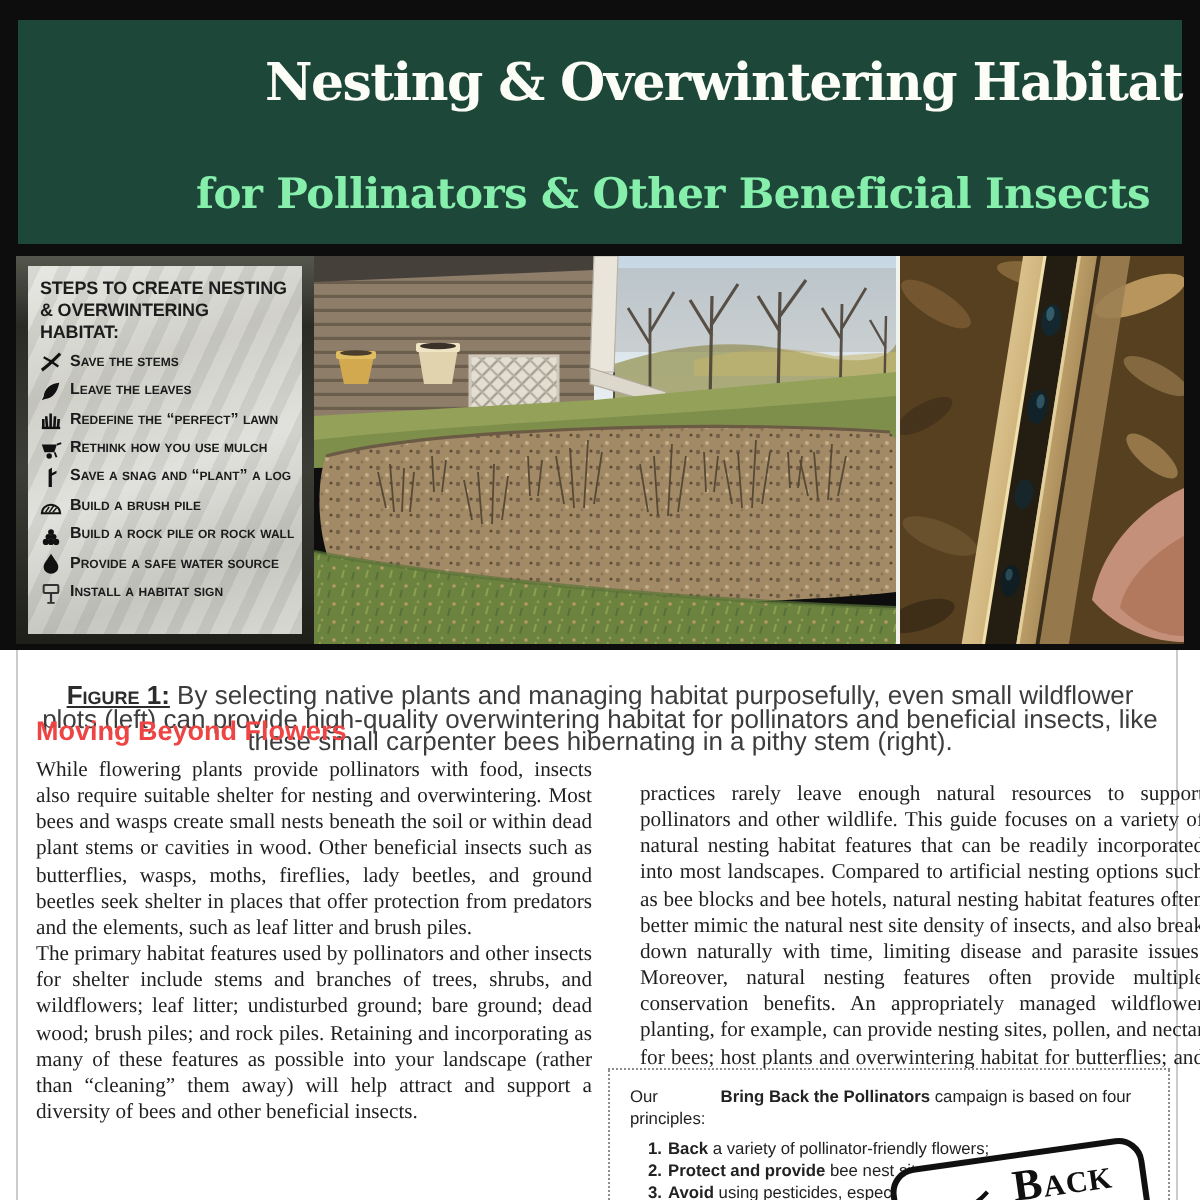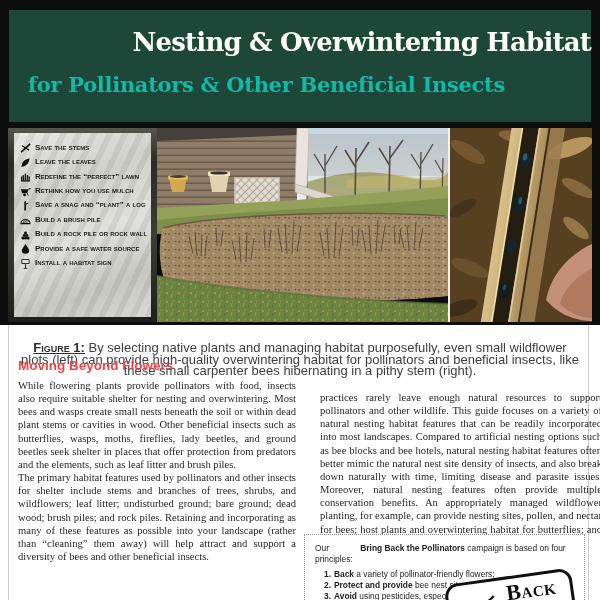--- a/index.html
+++ b/index.html
@@ -4,22 +4,22 @@
 <style>
   html,body{margin:0;padding:0;background:#ffffff;}
   .page{position:relative;width:600px;height:600px;background:#ffffff;overflow:hidden;
         font-family:"Liberation Serif",serif;color:#1f1f1f;}
 
   
   .hero{position:absolute;top:0;left:0;width:600px;height:325px;background:#0c0d0c;}
   .banner{position:absolute;top:10px;left:9px;width:582px;height:112px;background:#1d4839;}
   .banner-title{margin:0;padding:14px 0 0 15px;font-family:"DejaVu Serif",serif;font-weight:bold;
                 font-size:26px;line-height:36px;letter-spacing:-0.8px;color:#fdfdf8;text-align:right;}
-  .banner-sub{margin:4px;padding:9px 0 0 15px;font-family:"DejaVu Serif",serif;font-weight:bold;
-              font-size:21px;line-height:24px;letter-spacing:-0.3px;color:#14b8a6;}
+  .banner-sub{margin:16px;padding:9px 0 0 15px;font-family:"DejaVu Serif",serif;font-weight:bold;
+              font-size:21px;line-height:24px;letter-spacing:-0.3px;color:#86efac;text-align:right;}
   .photos{position:absolute;top:128px;left:8px;width:584px;height:194px;display:flex;}
 
   
   .sign{width:149px;height:194px;box-sizing:border-box;padding:5px 6px;
         background:linear-gradient(180deg,#55564c 0%,#2a2b24 18%,#3c3d35 55%,#1e1f19 100%);}
   .sign-inner{width:100%;height:100%;box-sizing:border-box;padding:6px 6px 0 6px;
         background:
           repeating-linear-gradient(115deg, rgba(120,120,118,0.12) 0 6px, rgba(255,255,255,0.08) 6px 14px),
           linear-gradient(160deg,#e6e6e1 0%,#cdcdc6 30%,#dededa 55%,#c3c3bd 80%,#d6d6d0 100%);}
   .sign-title{font-family:"Liberation Sans",sans-serif;font-weight:bold;font-size:9px;
@@ -74,20 +74,21 @@
   <div class="hero">
     <div class="banner">
       <h1 class="banner-title">Nesting &amp; Overwintering Habitat</h1>
       <h2 class="banner-sub">for Pollinators &amp; Other Beneficial Insects</h2>
     </div>
 
     <div class="photos">
 
       <div class="sign">
         <div class="sign-inner">
+          <p class="sign-title">STEPS TO CREATE NESTING &amp; OVERWINTERING HABITAT:</p>
 
           <div class="step">
             <svg class="sicon" viewBox="0 0 12 12">
                 <path d="M1 11 Q4 9 11 2" stroke="#111" stroke-width="1.7" fill="none"></path>
                 <path d="M2 4 Q6 6 10 9" stroke="#111" stroke-width="1.2" fill="none"></path>
                 <circle cx="6" cy="6.4" r="1.1" fill="#111"></circle>
               </svg>
             <span class="slabel">Save the stems</span>
           </div>
           <div class="step">

